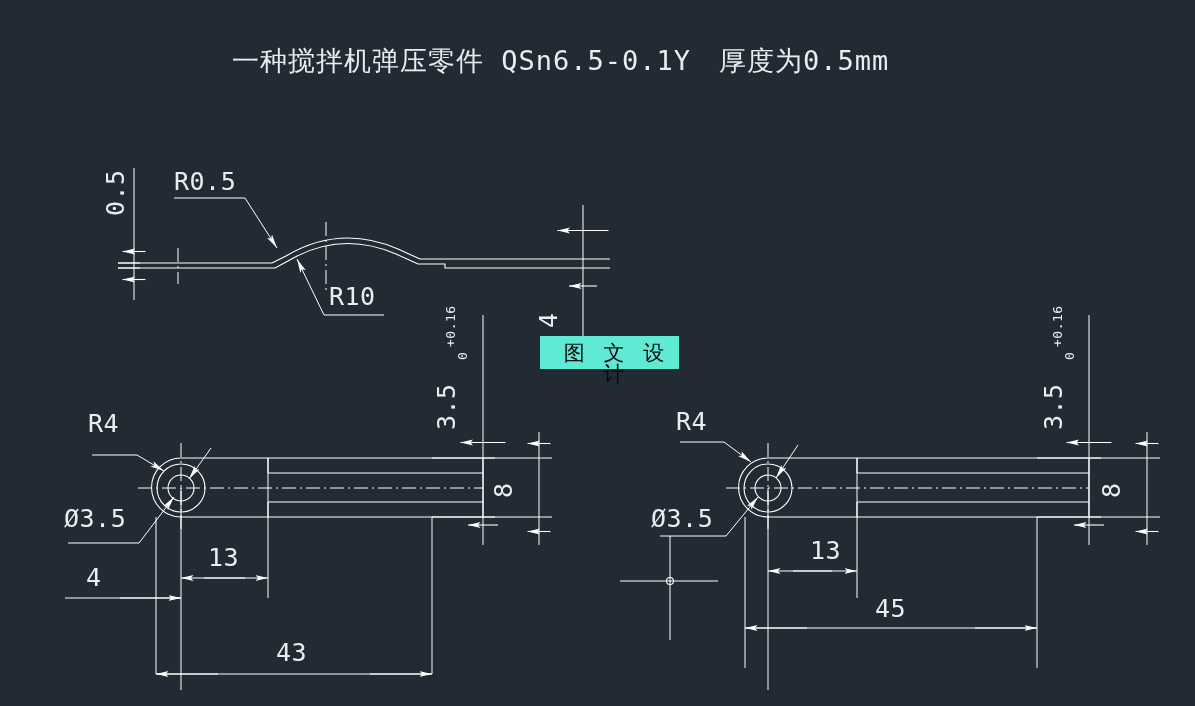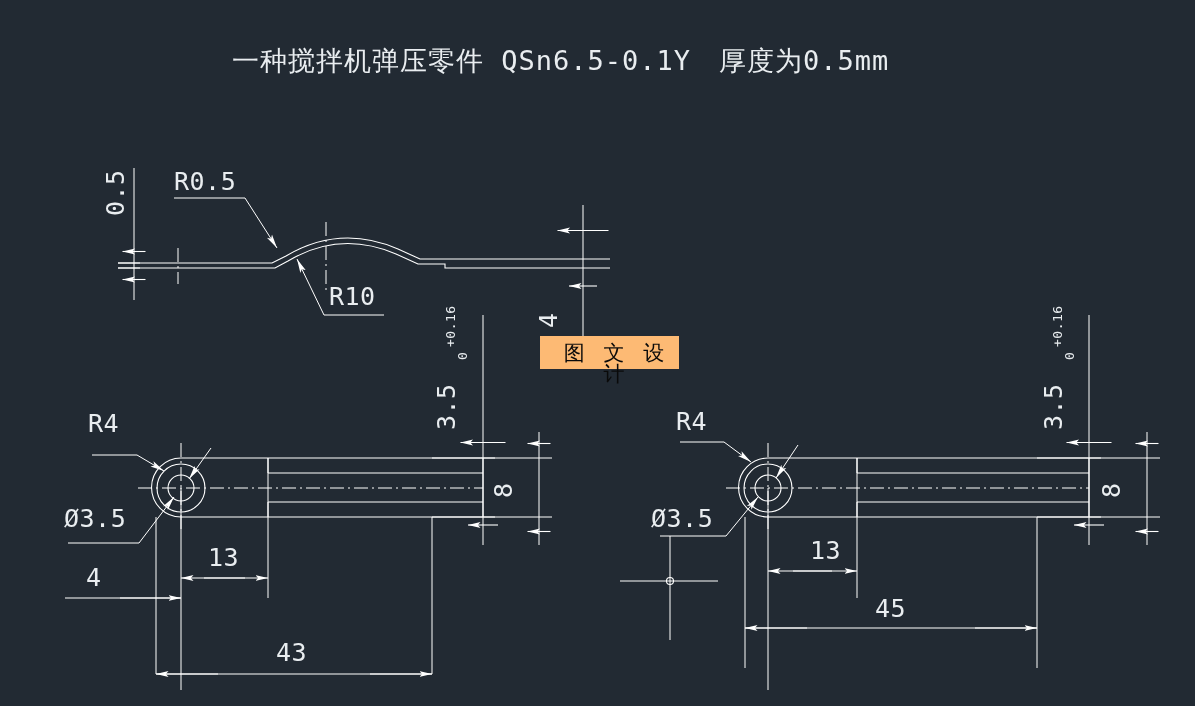--- a/index.html
+++ b/index.html
@@ -56,21 +56,21 @@
     letter-spacing: 1px;
   }
   .dim-text {
     font-size: 25px;
   }
   .tol-text {
     font-size: 13px;
   }
   #watermark {
     position: absolute;
-    background: #fdba74;
+    background: #5eead4;
     color: #0a0a0a;
     font-family: "DejaVu Sans", sans-serif;
     font-size: 21px;
     letter-spacing: 6px;
     text-align: center;
     line-height: 1;
     padding: 7px 1px 9px 16px;
     box-sizing: border-box;
   }
 </style>

